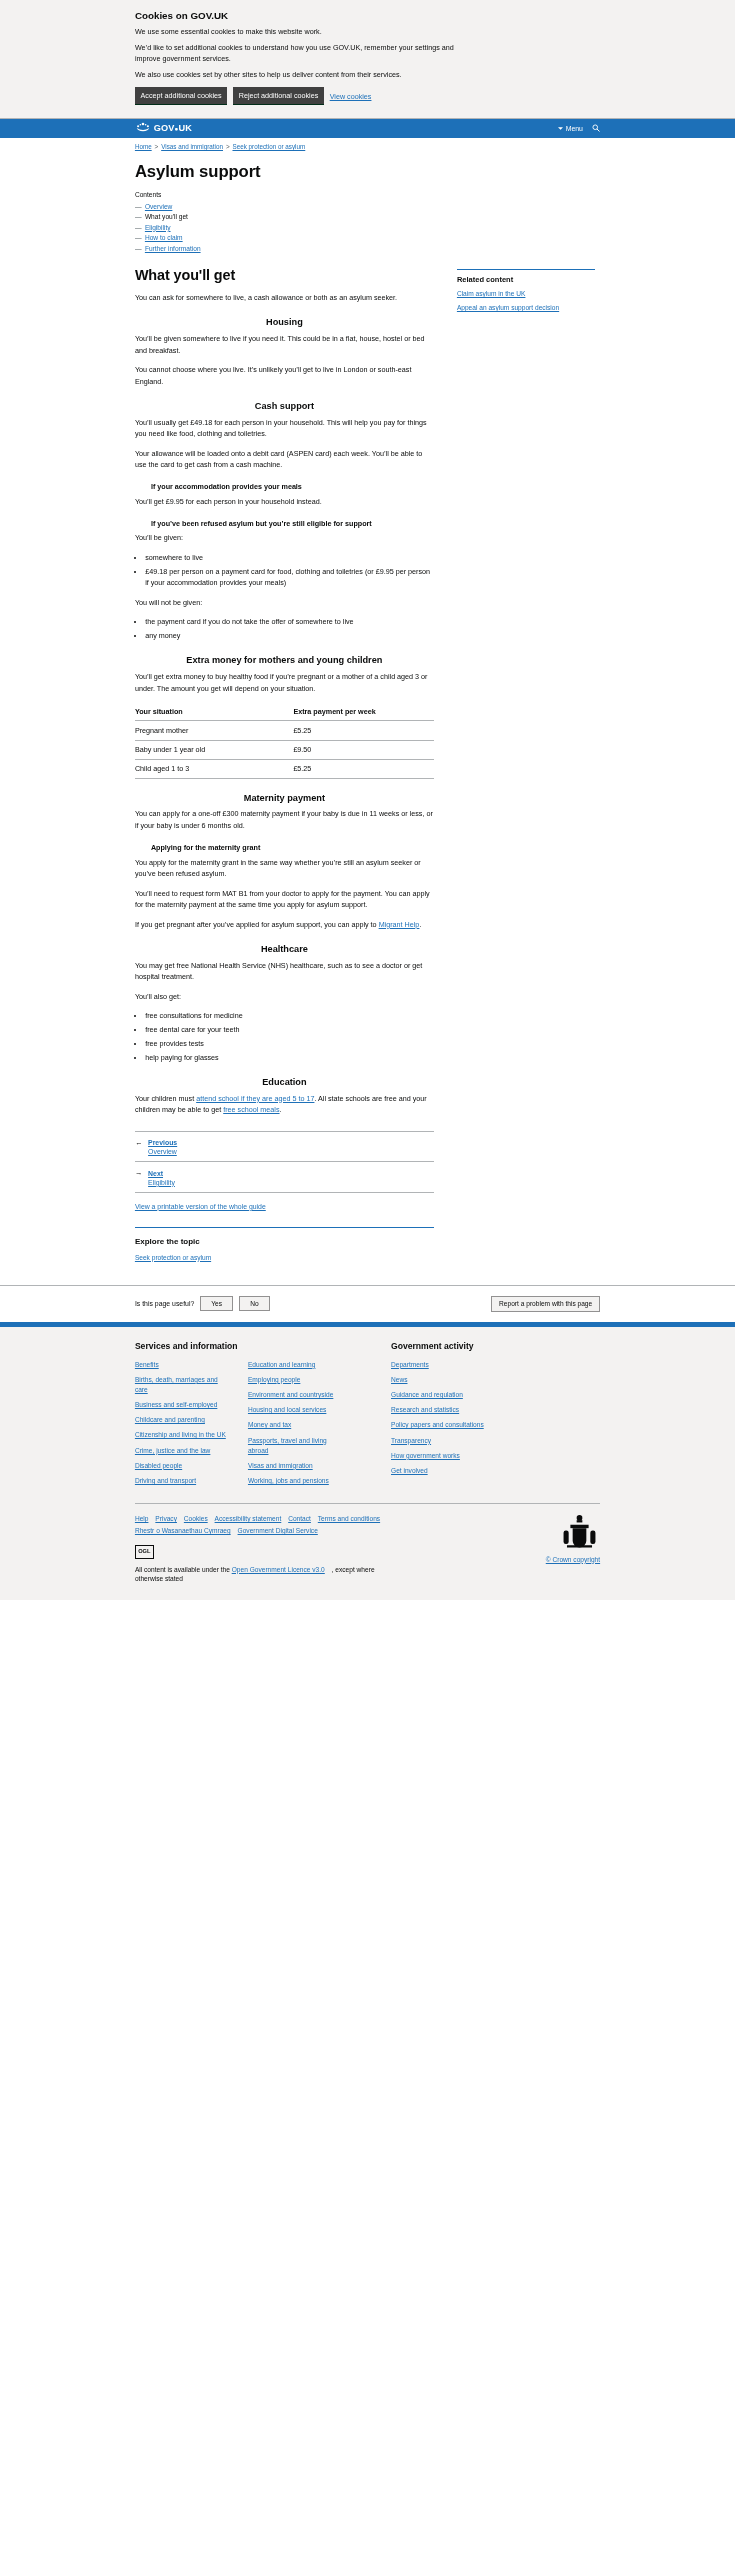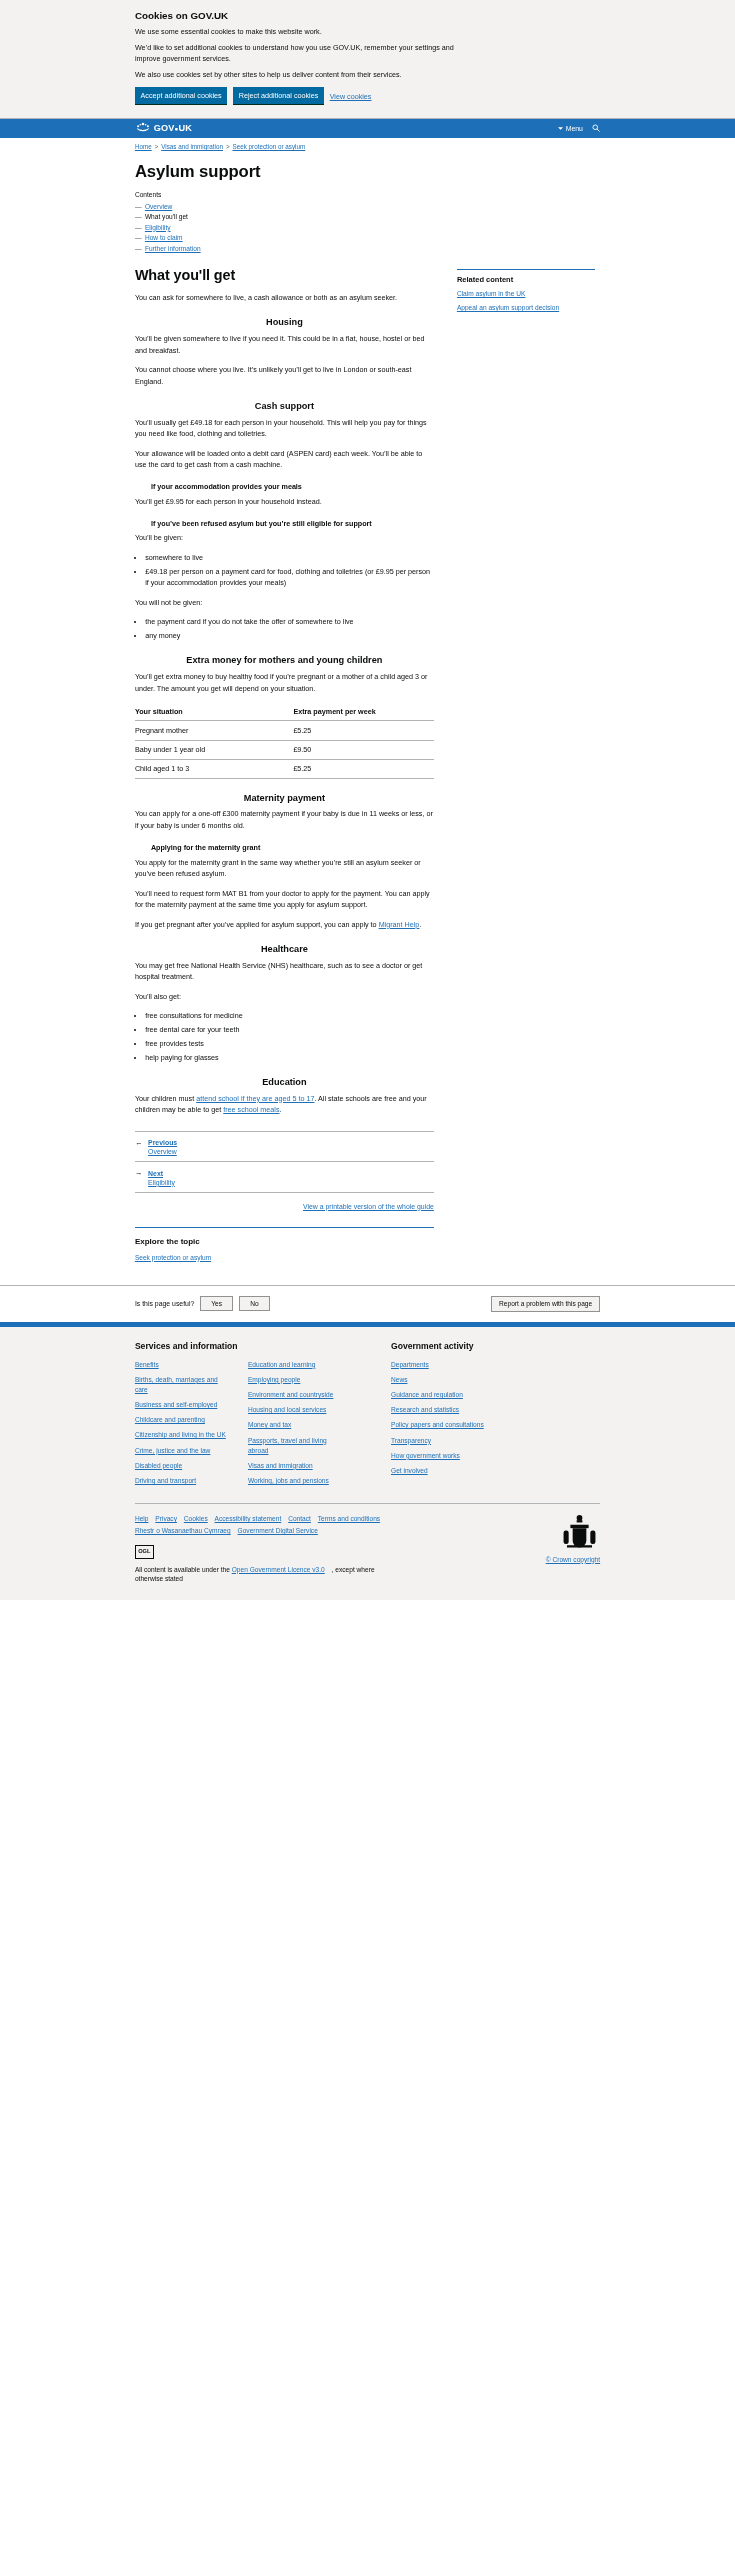--- a/index.html
+++ b/index.html
@@ -4,31 +4,31 @@
 <style>
   * { box-sizing: border-box; }
   html, body { margin:0; padding:0; }
   body {
     width:735px;
     background:#ffffff;
     font-family:"Liberation Sans", sans-serif;
     color:#0b0c0c;
     -webkit-font-smoothing:antialiased;
   }
-  a { color:#1d70b8;text-align:right; }
+  a { color:#1d70b8; }
   .wrap { width:735px; margin:0 auto; }
   .inner { width:494px; margin:0 auto; padding:0 14.4px; }
 
   
   .cookie-banner { background:#f3f2f1; border-bottom:0.6px solid #b1b4b6; padding:10.3px 0 12.6px; }
   .cookie-banner h2 { font-size:9.8px; margin:0 0 5.7px; font-weight:bold; }
   .cookie-banner p { font-size:7.2px; line-height:1.45; margin:0 0 5.7px; max-width:322px; color:#0b0c0c; }
   .cookie-btns { display:flex; align-items:center; gap:5.7px; margin-top:6.9px; }
   .btn-green {
-    background:#0369a1; color:#fff; border:0; border-bottom:1.1px solid #002d18;
+    background:#404040; color:#fff; border:0; border-bottom:1.1px solid #002d18;
     font-size:7.2px; padding:4px 5.7px; cursor:pointer; font-family:inherit;
   }
   .cookie-link { font-size:7.2px; color:#1d70b8; text-decoration:underline; }
 
   
   .gov-header { background:#1d70b8; height:19.5px; }
   .gov-header .inner { display:flex; align-items:center; height:19.5px; position:relative; }
   .crown { display:inline-block; vertical-align:middle; }
   .logo-text { color:#fff; font-size:9.2px; font-weight:bold; letter-spacing:0.1px; margin-left:2.9px; }
   .logo-text .dot { font-size:6.3px; vertical-align:middle; }

